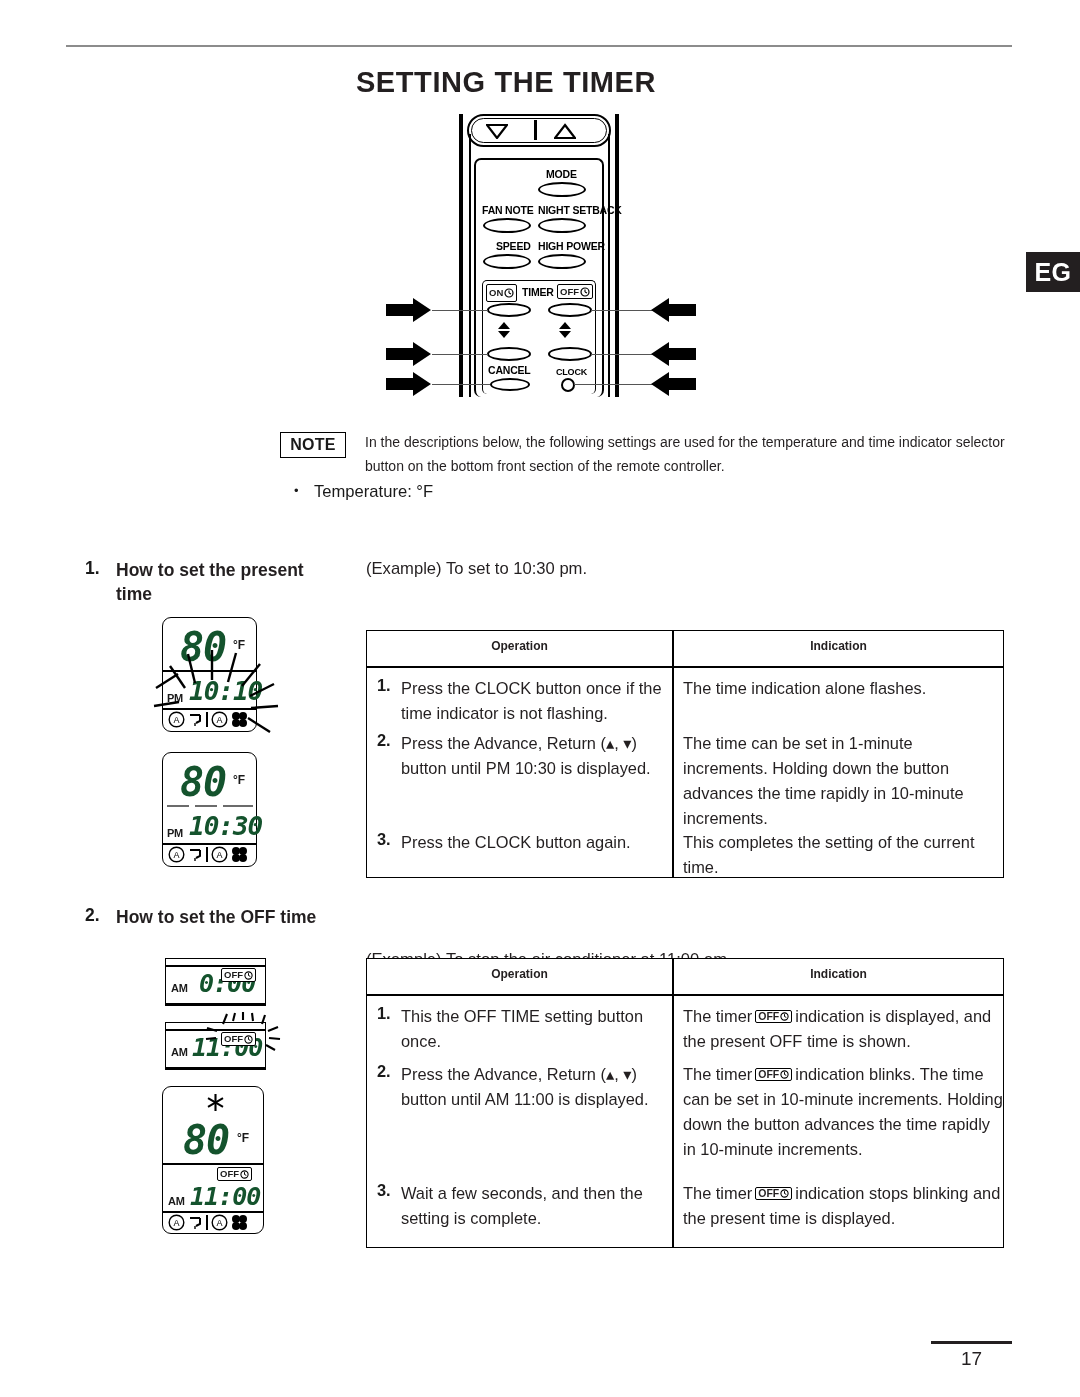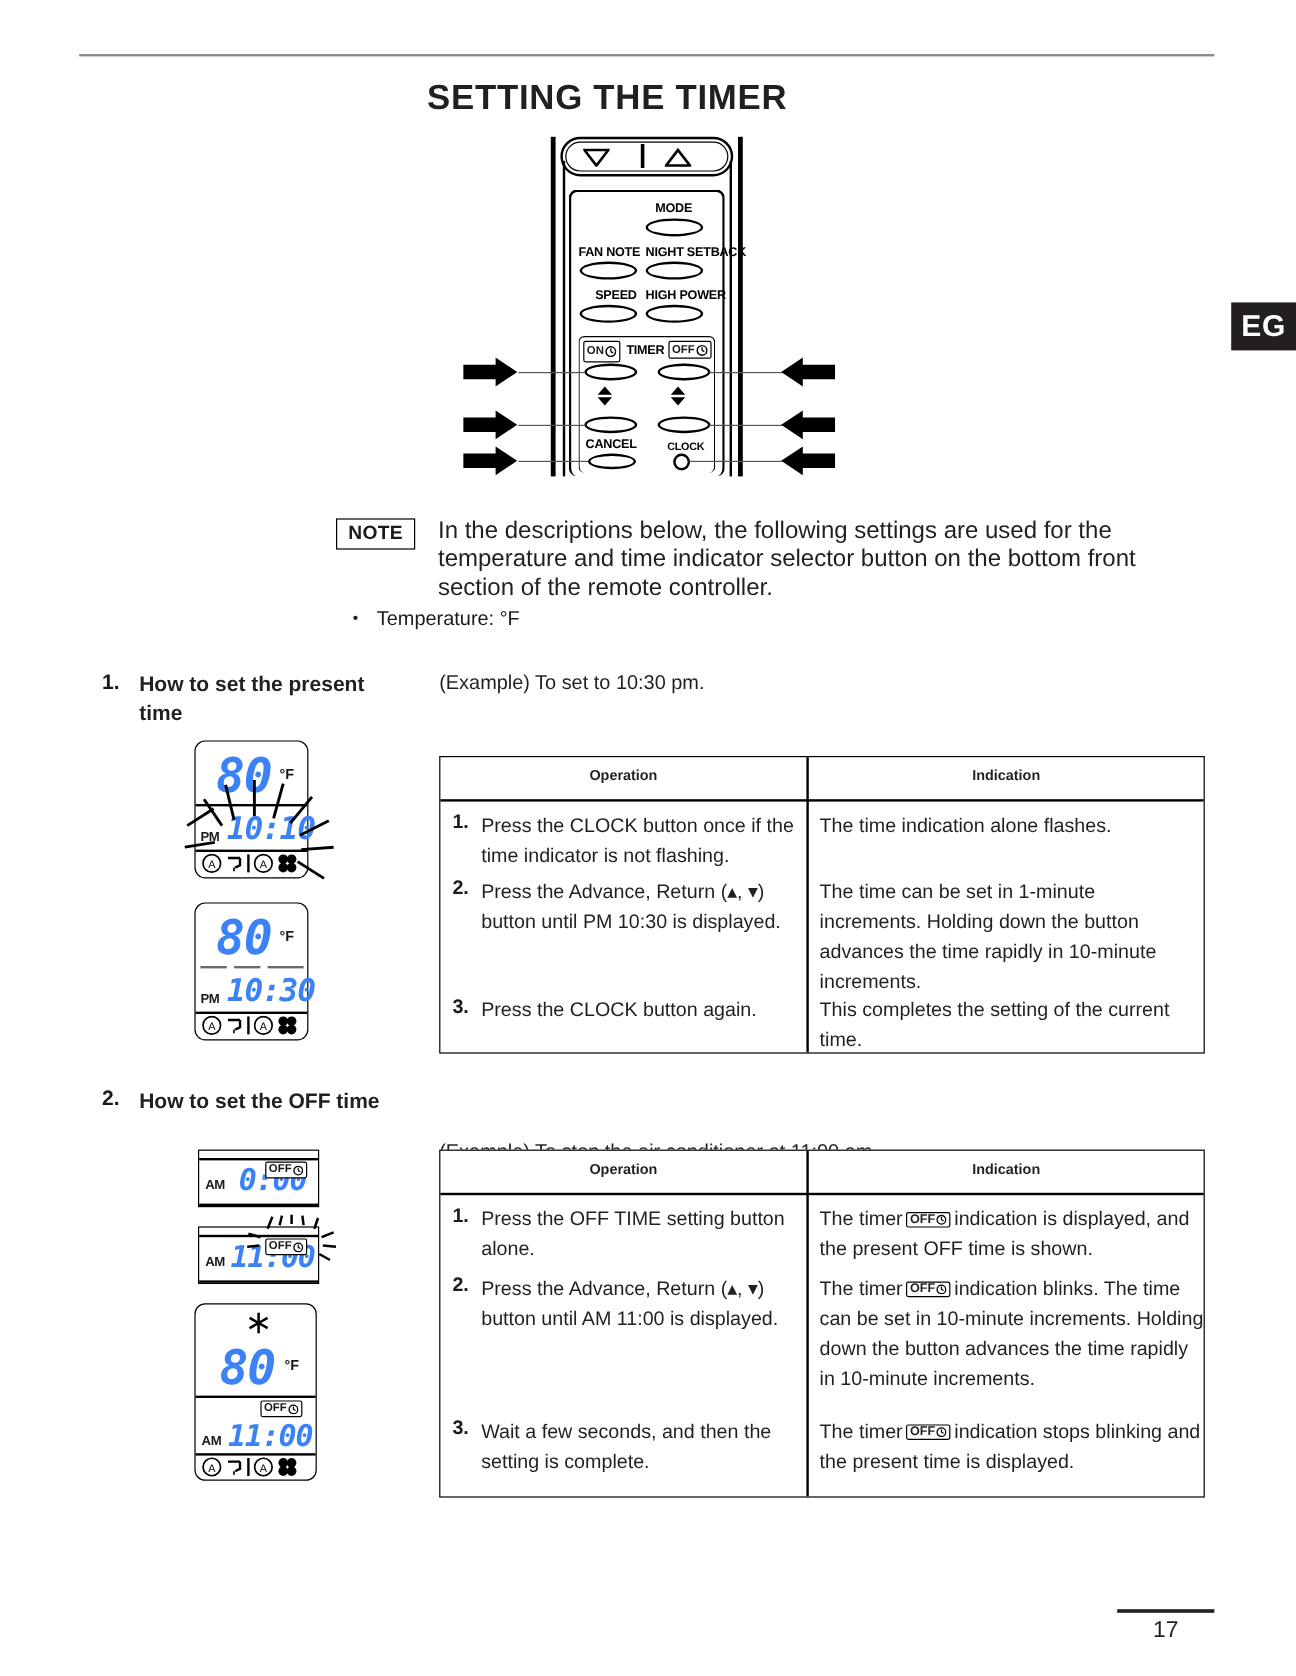--- a/index.html
+++ b/index.html
@@ -76,40 +76,40 @@
   .lead{ position:absolute; height:1.4px; background:#555; }
   .arrow-l, .arrow-r{ position:absolute; width:46px; height:26px; }
 
   
   .note-wrap{ position:absolute; left:280px; top:430px; width:730px; }
   .note-badge{
     position:absolute; left:0; top:2px; width:66px; height:26px;
     border:1.6px solid #000; display:flex; align-items:center; justify-content:center;
     font-size:16px; font-weight:bold; letter-spacing:.3px;
   }
-  .note-body{ margin-left:85px; font-size:20px; line-height:24px; color:#231f20; }
+  .note-body{ margin-left:85px; font-size:14px; line-height:24px; color:#231f20; }
   .note-bullets{ margin:2px 0 0 34px; }
   .note-bullets div{ position:relative; font-size:16.6px; line-height:24px; }
   .note-bullets div:before{ content:"•"; position:absolute; left:-20px; top:-1px; font-size:13px; }
 
   
   .sec-head{ position:absolute; font-size:17.5px; font-weight:bold; color:#231f20; line-height:24px; }
   .sec-num{ position:absolute; font-size:17.5px; font-weight:bold; }
   .sec-example{ position:absolute; font-size:16.6px; color:#231f20; }
 
   
   .lcd{
     position:absolute; border:1.8px solid #000; background:#fff;
   }
   .lcd-r{ border-radius:9px; }
   .lcd-hr{ position:absolute; left:0; width:100%; height:1.6px; background:#000; }
   .lcd-dash{ position:absolute; height:2px; background:#6b6b6b; }
   .seg{
     font-family:"DejaVu Sans Mono", monospace; font-weight:bold; font-style:italic;
-    color:#3b82f6; letter-spacing:-1px;
+    color:#14532d; letter-spacing:-1px;
   }
   .ampm{ position:absolute; font-size:11px; font-weight:bold; letter-spacing:-.3px; }
   .degf{ position:absolute; font-size:12px; font-weight:bold; }
   .icon-row{ position:absolute; display:flex; align-items:center; gap:3px; font-size:14px; }
 
   
   .tbl{ position:absolute; border:1.8px solid #000; background:#fff; }
   .tbl .vline{ position:absolute; top:0; width:1.6px; background:#000; }
   .tbl .hline{ position:absolute; left:0; width:100%; height:1.6px; background:#000; }
   .th{
@@ -454,21 +454,21 @@
 </div>
 
 <div class="tbl" style="left:366px;top:958px;width:638px;height:290px;">
   <div class="vline" style="left:305px;height:100%;"></div>
   <div class="hline" style="top:35px;"></div>
 
   <div class="th" style="left:0;top:8px;width:305px;">Operation</div>
   <div class="th" style="left:305px;top:8px;width:333px;">Indication</div>
 
   <div class="cellnum" style="left:10px;top:45px;">1.</div>
-  <div class="cell" style="left:34px;top:45px;width:264px;">Press the OFF TIME setting button alone.</div>
+  <div class="cell" style="left:34px;top:45px;width:264px;">This the OFF TIME setting button once.</div>
   <div class="cell" style="left:316px;top:45px;width:318px;">
     <span>The timer</span><span class="offbadge-inline">
         <span>OFF</span>
         <svg width="9" height="9" viewBox="0 0 10 10">
           <circle cx="5" cy="5" r="4" fill="none" stroke="#000" stroke-width="1.2"></circle>
           <path d="M5 5 L5 2.4 M5 5 L7 6" stroke="#000" stroke-width="1.1" fill="none"></path>
         </svg>
       </span><span>indication is displayed, and the present OFF time is shown.</span>
   </div>
 

